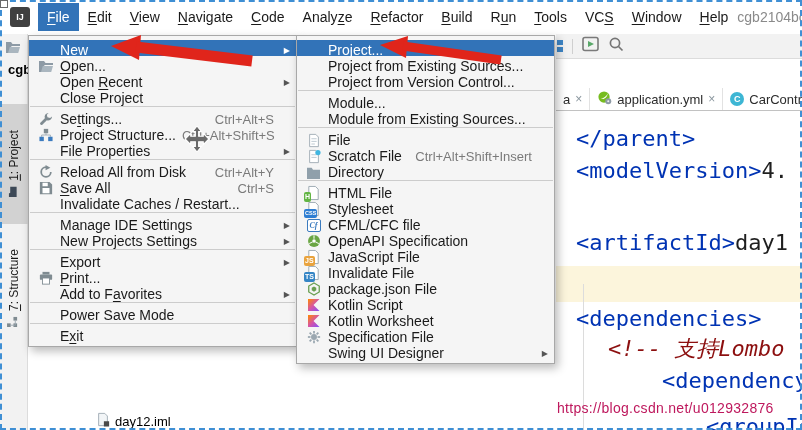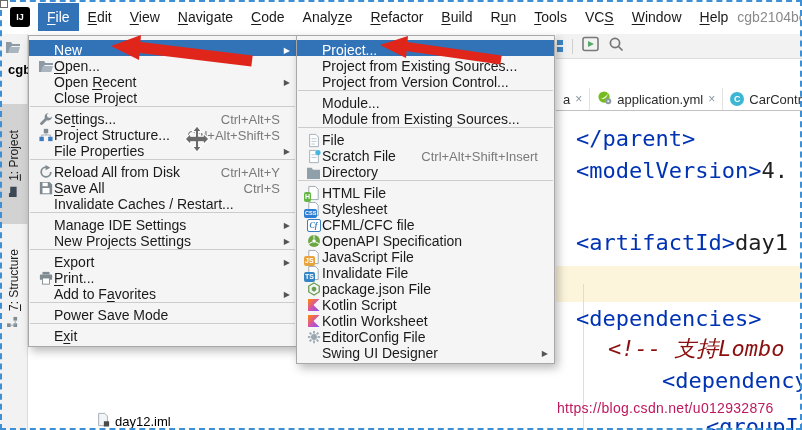--- a/index.html
+++ b/index.html
@@ -2,21 +2,21 @@
 <html><head>
 <meta charset="utf-8">
 <style>
   * { box-sizing: border-box; margin: 0; padding: 0; }
   html,body { background:#e8e8e8; }
   body { font-family:"Liberation Sans",sans-serif; }
   #app { position:relative; width:802px; height:430px; background:#fff; overflow:hidden; }
 
   
   .titlebar { position:absolute; left:0; top:0; width:802px; height:34px; background:#fff; display:flex; align-items:center; z-index:5; }
-  .logo { width:20px; height:20px; background:#000000; border-radius:3px; color:#fff; font:700 9px/20px "Liberation Sans",sans-serif; text-align:center; margin:0 8px 0 10px; flex:none; }
+  .logo { width:20px; height:20px; background:#404040; border-radius:3px; color:#fff; font:700 9px/20px "Liberation Sans",sans-serif; text-align:center; margin:0 8px 0 10px; flex:none; }
   .mb-item { padding:6px 9px; font-size:14px; color:#1a1a1a; white-space:nowrap; }
   .mb-item.active { background:#3273b8; color:#fff; }
   .win-title { margin-left:auto; color:#8a8a8a; font-size:14px; white-space:nowrap; overflow:hidden; padding-right:1px; }
 
   
   .stripe { position:absolute; left:0; top:34px; width:28px; height:396px; background:#f2f2f2; border-right:1px solid #dcdcdc; z-index:2; }
   .stripe-folder { position:absolute; left:5px; top:6px; }
   .cgb { position:absolute; left:8px; top:28px; font-weight:700; font-size:13px; color:#000; width:21px; overflow:hidden; }
   .vtab-wrap { position:absolute; left:0; width:28px; display:flex; align-items:center; justify-content:center; }
   .vtab-wrap.sel { background:#d2d2d2; }
@@ -39,21 +39,21 @@
   .code-line .comment { color:#8c0f0f; font-style:italic; }
   .watermark { position:absolute; left:1px; top:366px; font-size:14px; color:#be185d; letter-spacing:.3px; white-space:nowrap; }
 
   
   .ppanel { position:absolute; left:28px; top:412px; width:268px; height:18px; background:#fff; z-index:3; display:flex; align-items:center; gap:5px; padding-left:68px; font-size:13px; color:#000; }
 
   
   .popup { position:absolute; background:#f5f5f5; border:1px solid #a8a8a8; box-shadow:3px 4px 9px rgba(0,0,0,.28); padding:4px 0; font-size:14px; color:#1a1a1a; }
   #file-menu { left:28px; top:35px; width:269px; z-index:30; }
   #new-submenu { left:296px; top:35px; width:259px; z-index:31; }
-  .mrow { display:flex; align-items:center; height:16px; padding:4px 6px 0 8px; }
+  .mrow { display:flex; align-items:center; height:16px; padding:4px 6px 0 8px; gap:6px; }
   .mrow.selected { background:#3273b8; color:#fff; }
   .mrow.selected .mi-short, .mrow.selected .mi-arrow { color:#fff; }
   .mi-icon { width:17px; height:16px; display:flex; align-items:center; justify-content:center; flex:none; position:relative; }
   .mi-label { white-space:nowrap; }
   .mi-short { margin-left:auto; color:#7a7a7a; font-size:13px; white-space:nowrap; }
   .mi-arrow { width:10px; flex:none; text-align:right; font-size:8px; color:#555; }
   .msep { height:1px; background:#ccc; margin:2px 1px; }
   u { text-underline-offset:2px; }
 
   
@@ -500,21 +500,21 @@
               <line x1="1" y1="8" x2="4" y2="8"></line>
               <line x1="12" y1="8" x2="15" y2="8"></line>
               <line x1="3" y1="3" x2="5" y2="5"></line>
               <line x1="11" y1="11" x2="13" y2="13"></line>
               <line x1="13" y1="3" x2="11" y2="5"></line>
               <line x1="3" y1="13" x2="5" y2="11"></line>
             </g>
             <circle cx="8" cy="8" r="3.4" fill="#9aa7b0"></circle>
           </svg>
         </span>
-      <span class="mi-label">EditorConfig File</span>
+      <span class="mi-label">Specification File</span>
       <span class="mi-short"></span>
         <span class="mi-arrow"></span>
     </div>
     <div class="mrow">
       <span class="mi-icon"></span>
       <span class="mi-label">Swing UI Designer</span>
       <span class="mi-short"></span>
         <span class="mi-arrow">▶</span>
     </div>
   </div>

